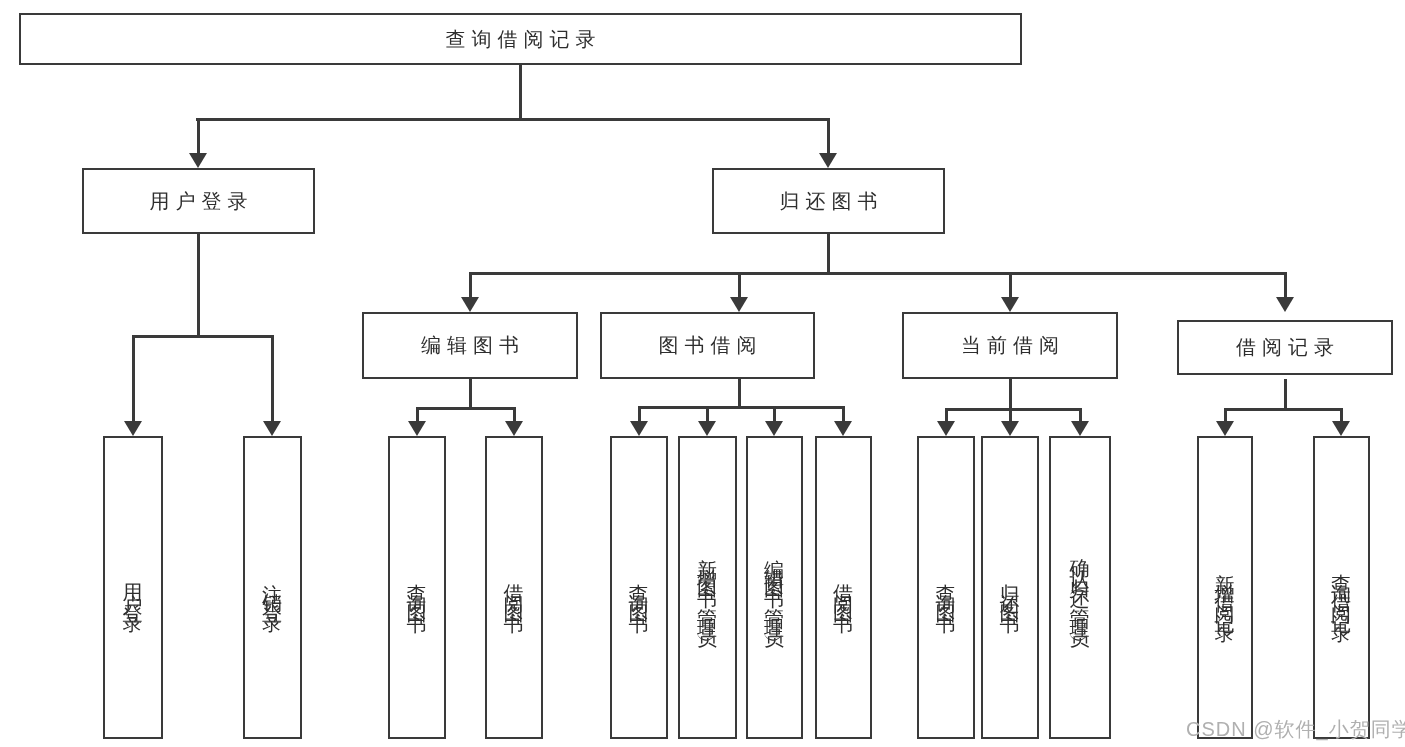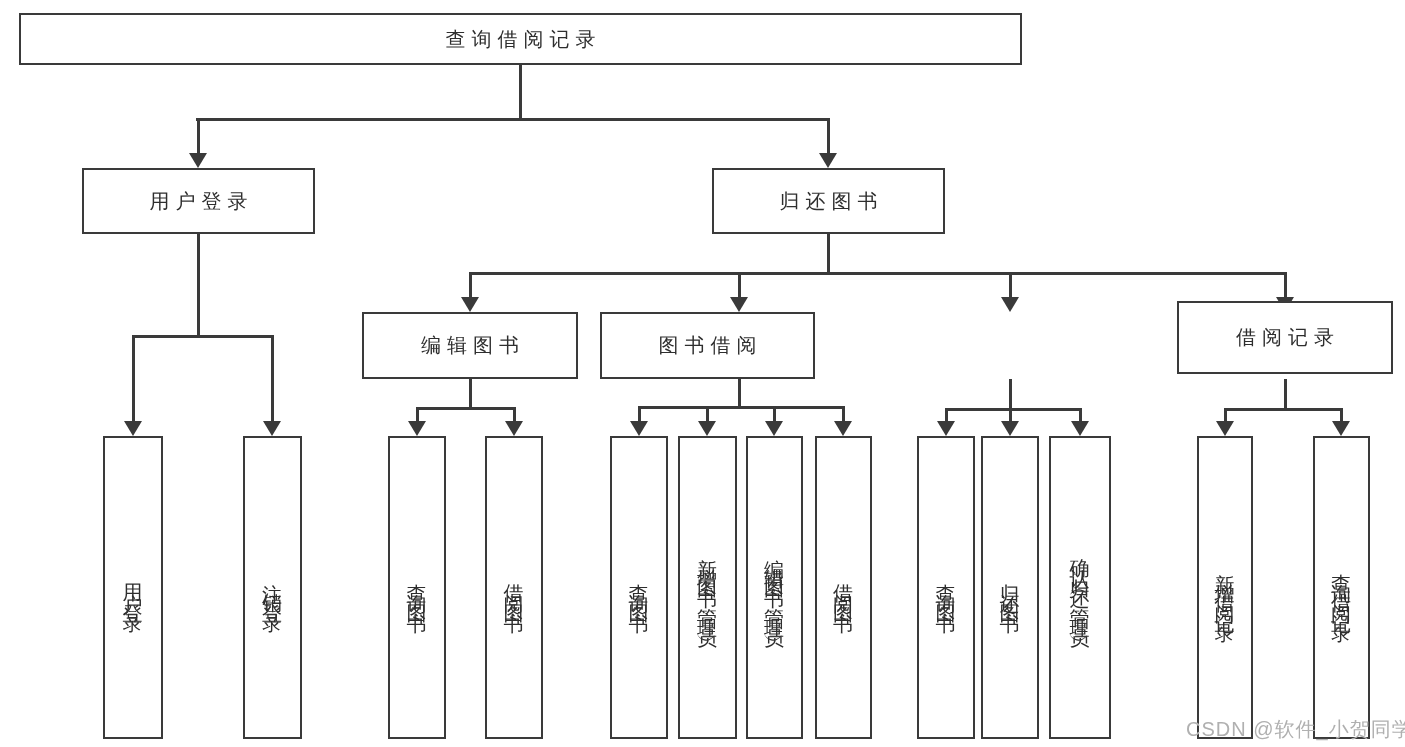--- a/index.html
+++ b/index.html
@@ -113,22 +113,25 @@
   </div>
 
   <div class="box bh" style="left:362px;top:312px;width:216px;height:67px">
     <span class="lbl">编辑图书</span>
   </div>
 
   <div class="box bh" style="left:600px;top:312px;width:215px;height:67px">
     <span class="lbl">图书借阅</span>
   </div>
 
+  <div class="box bh" style="left:902px;top:312px;width:216px;height:67px">
+    <span class="lbl">当前借阅</span>
+  </div>
 
-  <div class="box bh" style="left:1177px;top:301px;width:216px;height:73px">
+  <div class="box bh" style="left:1177px;top:320px;width:216px;height:55px">
     <span class="lbl">借阅记录</span>
   </div>
 
   <div class="box bv" style="left:103px;top:436px;width:60px;height:303px">
     <span class="lbl">用户登录</span>
   </div>
 
   <div class="box bv" style="left:243px;top:436px;width:59px;height:303px">
     <span class="lbl">注销登录</span>
   </div>

